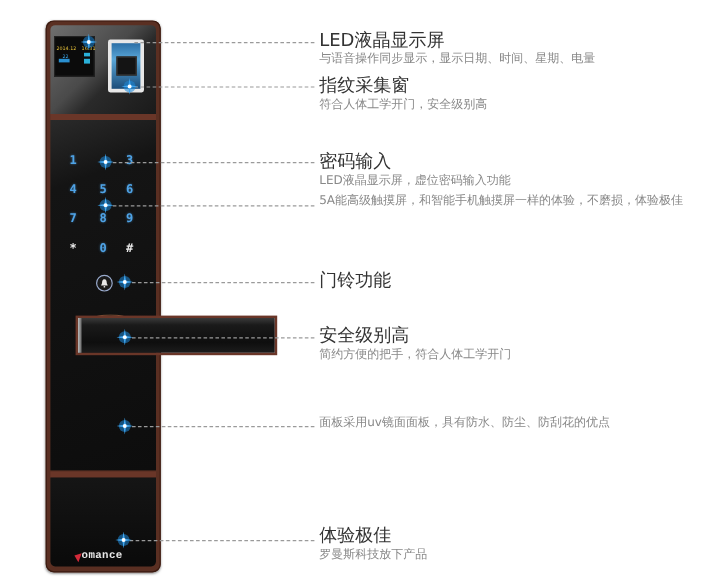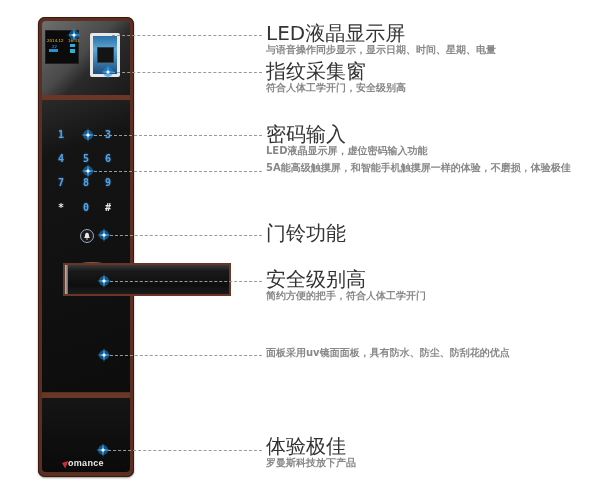--- a/index.html
+++ b/index.html
@@ -41,33 +41,33 @@
   .rosette-top { left: 77px; top: 262px; width: 28px; height: 6px; border-radius: 50% 50% 0 0;
                  border: 1px solid #8a5a3a; border-bottom: none; }
   .handle { left: 63px; top: 263px; width: 168px; height: 33px;
             background: linear-gradient(180deg, #3a3a3a 0%, #1a1a1a 20%, #0e0e0e 70%, #1c1c1c 100%);
             border: 2px solid #6a3628; box-sizing: border-box; }
   .handle-cap { left: 65px; top: 265px; width: 3px; height: 29px; background: linear-gradient(90deg,#bbb,#666); }
 
   .logo { left: 57px; top: 458px; display: flex; align-items: center; }
   .logo-mark { width: 0; height: 0; border-left: 5px solid transparent; border-right: 5px solid #d32a3a;
                border-top: 4px solid transparent; border-bottom: 4px solid transparent; transform: rotate(20deg); }
-  .logo-text { font-size: 9px; color: #e8e8e8; font-weight: bold; letter-spacing: 0.3px; margin-left: 1px; font-family: Liberation Sans, sans-serif; }
+  .logo-text { font-size: 9px; color: #e8e8e8; font-weight: bold; letter-spacing: 0.3px; margin-left: 1px; font-family: Liberation Mono, monospace; }
 
   
   .marker { width: 14px; height: 14px; margin-left: -7px; margin-top: -7px; }
   .marker svg { width: 14px; height: 14px; display: block; }
 
   
   .leader { height: 0; border-top: 1px dashed #9a9a9a; }
 
   
   .feat { left: 266px; }
-  .feat-title { font-size: 20px; color: #333333; line-height: 18px; white-space: nowrap; font-family: "DejaVu Sans", sans-serif; }
-  .feat-desc { font-size: 10px; color: #888888; line-height: 15px; width: 320px; font-family: "DejaVu Sans", sans-serif; font-weight: bold; }
+  .feat-title { font-size: 15px; color: #333333; line-height: 18px; white-space: nowrap; font-family: "DejaVu Sans", sans-serif; }
+  .feat-desc { font-size: 10px; color: #888888; line-height: 15px; width: 320px; font-family: "DejaVu Sans", sans-serif; }
 </style>
 </head>
 <body>
 
 <div class="abs lock"></div>
 <div class="abs panel-top"></div>
 <div class="abs divider" style="top:95px"></div>
 <div class="abs panel-key"></div>
 <div class="abs divider" style="top:393px"></div>
 <div class="abs panel-bot"></div>

